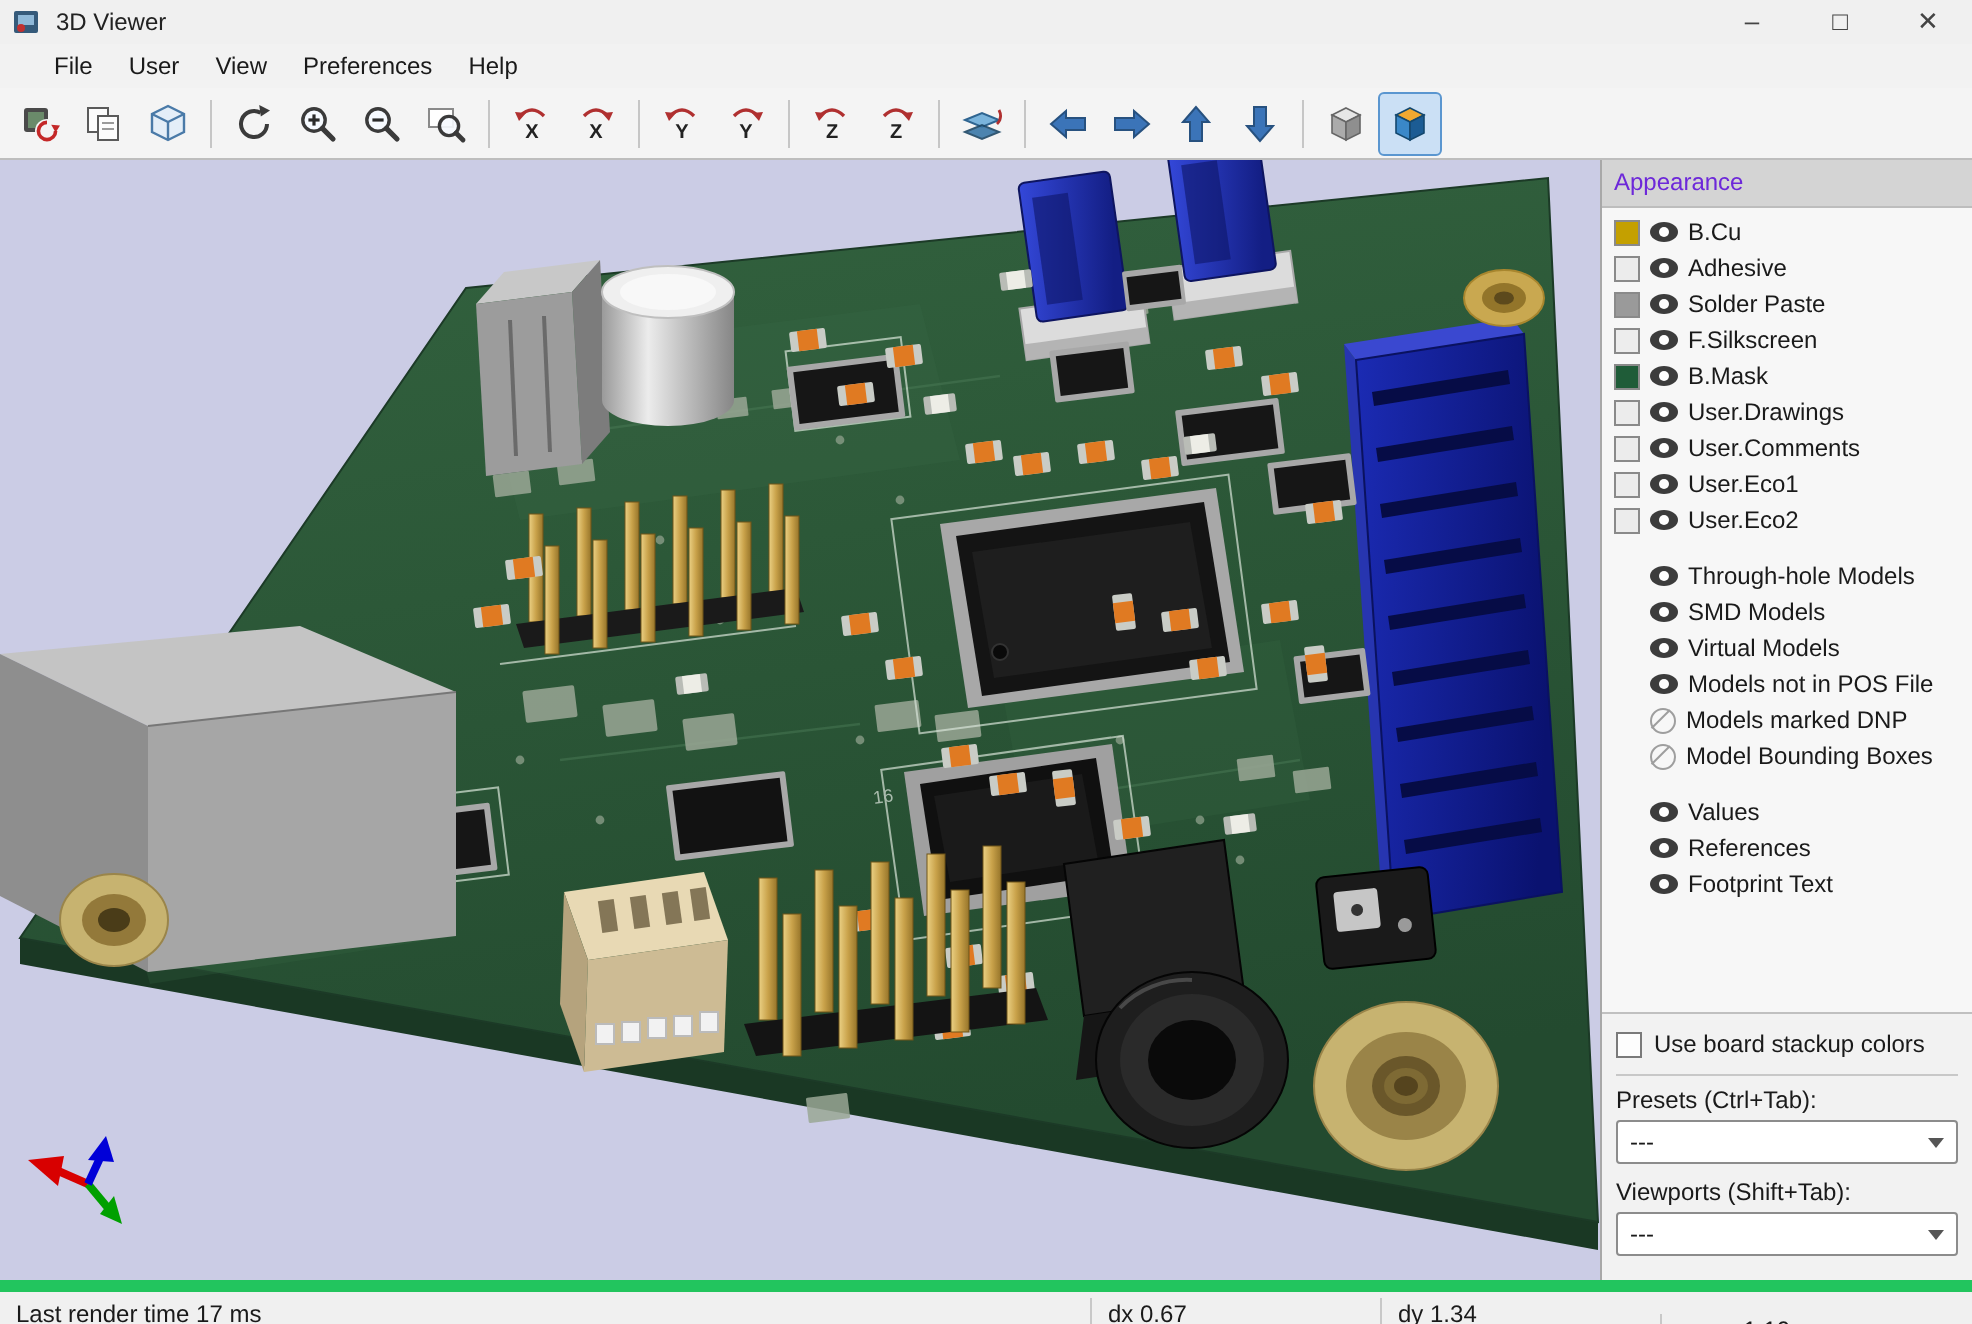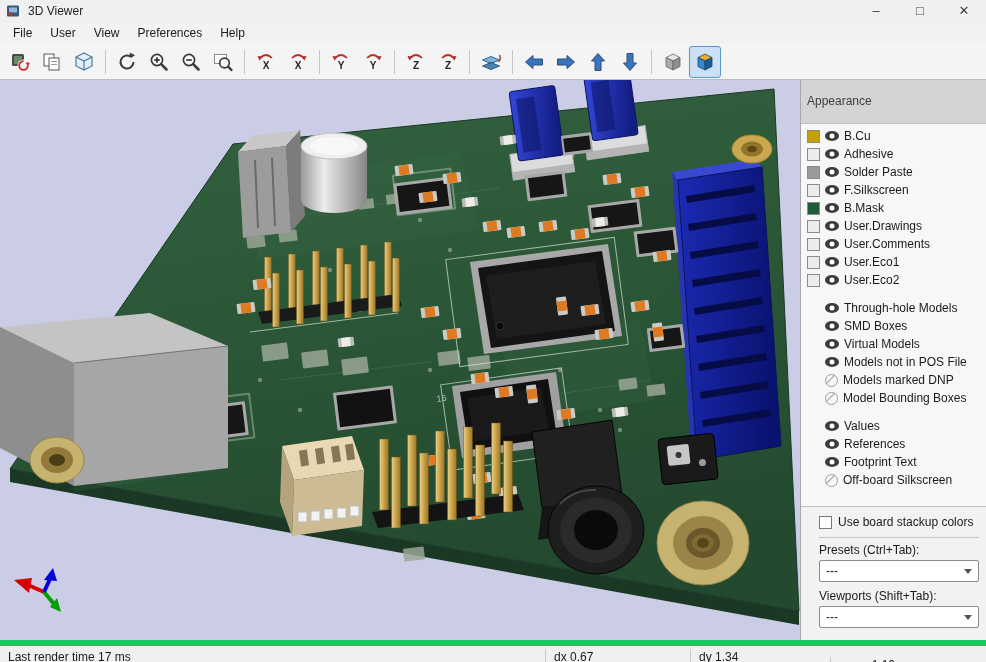--- a/index.html
+++ b/index.html
@@ -6,54 +6,54 @@
     font-family:"Liberation Sans",sans-serif;font-size:12px;color:#1A1A1A;}
   .window{width:986px;height:662px;display:flex;flex-direction:column;background:#F0F0F0;}
 
   
   .titlebar{height:22px;display:flex;align-items:center;background:#F0F0F0;padding-left:6px;flex:none;}
   .titlebar .app-icon{width:16px;height:16px;margin-right:6px;display:flex;align-items:center;}
   .titlebar .title{flex:1;color:#222;}
   .wctl{width:44px;height:22px;text-align:center;line-height:22px;color:#444;font-size:13px;}
 
   
-  .menubar{height:22px;display:flex;align-items:center;background:#F2F2F2;padding-left:4px;flex:none;}
+  .menubar{height:22px;display:flex;align-items:center;background:#F2F2F2;padding-left:18px;flex:none;}
   .menu-item{padding:2px 9px;color:#1A1A1A;}
 
   
   .toolbar{height:36px;display:flex;align-items:center;background:#F4F4F4;border-bottom:1px solid #BDBDBD;
     padding:0 4px;flex:none;box-sizing:border-box;}
   .tbtn{width:30px;height:30px;display:flex;align-items:center;justify-content:center;border:1px solid transparent;border-radius:3px;flex:none;}
   .tbtn.selected{background:#CBE0F5;border:1px solid #5A96D0;}
   .tsep{width:1px;height:24px;background:#C6C6C6;margin:0 5px;flex:none;}
   .tbtn svg text{font-family:"Liberation Sans",sans-serif;}
 
   
   .main{display:flex;height:560px;flex:none;}
   .viewport{width:800px;height:560px;position:relative;flex:none;}
   .viewport svg{display:block;}
 
   
   .sidepanel{width:186px;height:560px;border-left:1px solid #A8A8A8;background:#F2F2F2;
     display:flex;flex-direction:column;box-sizing:border-box;flex:none;}
   .panel-header{height:19px;line-height:18px;background:#D4D4D4;border-bottom:1px solid #BDBDBD;
-    padding:12px 6px;color:#404040;flex:none;}
+    padding:2px 6px;color:#6d28d9;flex:none;}
   .layers-list{flex:1;overflow:hidden;background:#F7F7F7;padding:3px 0 0 6px;}
   .row{display:flex;align-items:center;height:18px;gap:5px;}
   .row.no-swatch{padding-left:18px;}
   .swatch{width:13px;height:13px;border:1px solid #8A8A8A;box-sizing:border-box;flex:none;background:#EEE;}
   .lbl{white-space:nowrap;}
   .gap{height:10px;}
   .eye{width:14px;height:10px;border-radius:50%;background:#3C3C3C;position:relative;display:inline-block;flex:none;}
   .eye::after{content:"";position:absolute;left:50%;top:50%;transform:translate(-50%,-50%);
     width:5px;height:5px;border-radius:50%;background:#FFF;}
   .eye.off{width:11px;height:11px;border-radius:50%;background:transparent;border:1.4px solid #9E9E9E;}
   .eye.off::after{left:-2px;top:4px;width:13px;height:1.4px;border-radius:0;background:#9E9E9E;transform:rotate(-45deg);}
 
-  .bottom-box{border-top:1px solid #C0C0C0;background:#F2F2F2;padding:5px 7px 6px 18px;flex:none;}
+  .bottom-box{border-top:1px solid #C0C0C0;background:#F2F2F2;padding:5px 7px 6px 7px;flex:none;}
   .checkbox-row{display:flex;align-items:center;gap:6px;height:20px;}
   .checkbox{width:13px;height:13px;background:#FDFDFD;border:1px solid #7A7A7A;box-sizing:border-box;flex:none;}
   .presets{border-top:1px solid #C8C8C8;margin-top:5px;padding-top:4px;}
   .combo-label{height:16px;line-height:16px;}
   .combo{height:22px;border:1px solid #8C8C8C;border-radius:2px;background:#FFF;display:flex;
     align-items:center;justify-content:space-between;padding:0 6px;margin:2px 0 6px 0;box-sizing:border-box;}
   .combo-arrow{width:0;height:0;border-left:4px solid transparent;border-right:4px solid transparent;
     border-top:5px solid #555;}
 
   
@@ -630,21 +630,21 @@
           </div>
 
         <div class="gap"></div>
 
         <div class="row no-swatch">
             <span class="eye"></span>
             <span class="lbl">Through-hole Models</span>
           </div>
         <div class="row no-swatch">
             <span class="eye"></span>
-            <span class="lbl">SMD Boxes</span>
+            <span class="lbl">SMD Models</span>
           </div>
         <div class="row no-swatch">
             <span class="eye"></span>
             <span class="lbl">Virtual Models</span>
           </div>
         <div class="row no-swatch">
             <span class="eye"></span>
             <span class="lbl">Models not in POS File</span>
           </div>
         <div class="row no-swatch">
@@ -662,24 +662,20 @@
             <span class="eye"></span>
             <span class="lbl">Values</span>
           </div>
         <div class="row no-swatch">
             <span class="eye"></span>
             <span class="lbl">References</span>
           </div>
         <div class="row no-swatch">
             <span class="eye"></span>
             <span class="lbl">Footprint Text</span>
-          </div>
-        <div class="row no-swatch">
-            <span class="eye off"></span>
-            <span class="lbl">Off-board Silkscreen</span>
           </div>
 
         <div class="gap"></div>
 
       </div>
 
       <div class="bottom-box">
         <div class="checkbox-row">
           <span class="checkbox"></span>
           <span class="lbl">Use board stackup colors</span>

